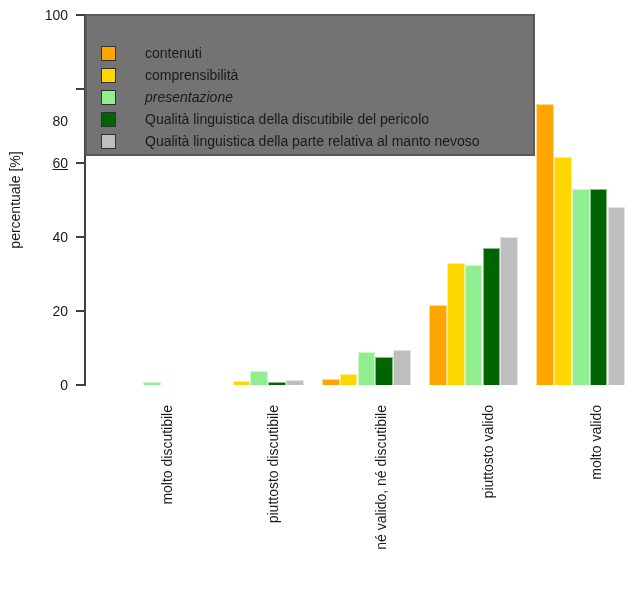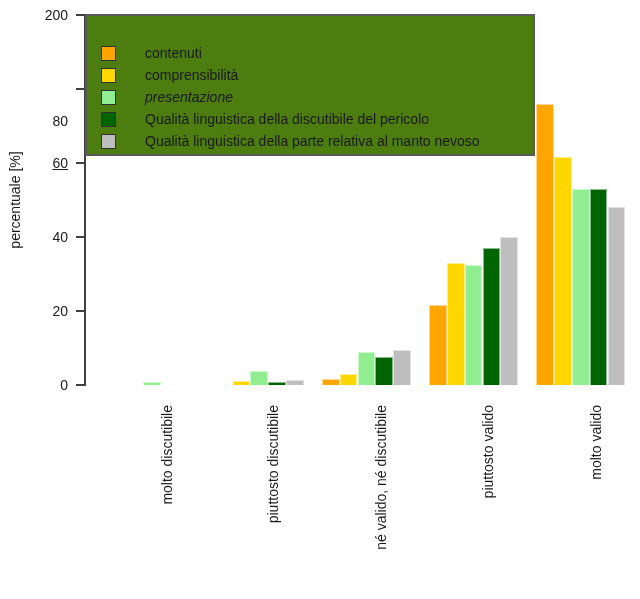--- a/index.html
+++ b/index.html
@@ -4,21 +4,21 @@
 <style>
   html,body{margin:0;padding:0;background:#ffffff;width:640px;height:599px;overflow:hidden;
     font-family:"Liberation Sans","DejaVu Sans",sans-serif;color:#1a1a1a;}
   #figure{position:relative;width:640px;height:599px;background:#fff;}
   .axis-line{position:absolute;background:#404040;}
   .tick-mark{position:absolute;background:#404040;height:2px;}
   .tick-label{position:absolute;width:42px;text-align:right;font-size:14px;line-height:14px;color:#1a1a1a;}
   .y-title{position:absolute;white-space:nowrap;font-size:14px;color:#1a1a1a;
     transform:translate(-50%,-50%) rotate(-90deg);}
   .legend-box{position:absolute;left:85px;top:14px;width:450px;height:142px;
-    background:#4d7c0f;border:2px solid #595959;box-sizing:border-box;}
+    background:#737373;border:2px solid #595959;box-sizing:border-box;}
   .legend-row{position:absolute;left:0;height:22px;display:flex;align-items:center;}
   .legend-swatch{position:absolute;left:14px;width:13px;height:13px;border:1.5px solid #303030;box-sizing:content-box;}
   .legend-text{position:absolute;left:58px;white-space:nowrap;font-size:14px;line-height:22px;color:#1a1a1a;}
   .bar{position:absolute;box-sizing:border-box;}
   .x-label{position:absolute;white-space:nowrap;font-size:14px;line-height:15px;color:#1a1a1a;
     transform-origin:top right;transform:rotate(-90deg);}
 </style>
 </head>
 <body>
 
@@ -32,21 +32,21 @@
       <div class="tick-label" style="left: 26px; top: 378px;">0</div>
       <div class="tick-mark" style="left: 76px; top: 310px; width: 9px;"></div>
       <div class="tick-label" style="left: 26px; top: 304px;">20</div>
       <div class="tick-mark" style="left: 76px; top: 236px; width: 9px;"></div>
       <div class="tick-label" style="left: 26px; top: 230px;">40</div>
       <div class="tick-mark" style="left: 76px; top: 162px; width: 9px;"></div>
       <div class="tick-label" style="left: 26px; top: 156px; text-decoration: underline;">60</div>
       <div class="tick-mark" style="left: 76px; top: 88px; width: 9px;"></div>
       <div class="tick-label" style="left: 26px; top: 82px; margin-top: 32px;">80</div>
       <div class="tick-mark" style="left: 76px; top: 14px; width: 9px;"></div>
-      <div class="tick-label" style="left: 26px; top: 8px;">200</div>
+      <div class="tick-label" style="left: 26px; top: 8px;">100</div>
     </div>
   <div id="plot">
       <div class="bar" style="left: 143.1px; top: 381.7px; width: 17.8px; height: 3.3px; background: rgb(144, 238, 144); border-top: 1px solid rgba(255, 255, 255, 0.55); border-right: 1px solid rgba(255, 255, 255, 0.55); border-left: 1px solid rgba(255, 255, 255, 0.55); border-image: initial; border-bottom: none;"></div>
       <div class="bar" style="left: 232.5px; top: 380.6px; width: 17.8px; height: 4.4px; background: rgb(255, 215, 0); border-top: 1px solid rgba(255, 255, 255, 0.55); border-right: 1px solid rgba(255, 255, 255, 0.55); border-left: 1px solid rgba(255, 255, 255, 0.55); border-image: initial; border-bottom: none;"></div>
       <div class="bar" style="left: 250.3px; top: 370.6px; width: 17.8px; height: 14.4px; background: rgb(144, 238, 144); border-top: 1px solid rgba(255, 255, 255, 0.55); border-right: 1px solid rgba(255, 255, 255, 0.55); border-left: 1px solid rgba(255, 255, 255, 0.55); border-image: initial; border-bottom: none;"></div>
       <div class="bar" style="left: 268.1px; top: 381.7px; width: 17.8px; height: 3.3px; background: rgb(0, 100, 0); border-top: 1px solid rgba(255, 255, 255, 0.55); border-right: 1px solid rgba(255, 255, 255, 0.55); border-left: 1px solid rgba(255, 255, 255, 0.55); border-image: initial; border-bottom: none;"></div>
       <div class="bar" style="left: 285.9px; top: 379.8px; width: 17.8px; height: 5.2px; background: rgb(190, 190, 190); border-top: 1px solid rgba(255, 255, 255, 0.55); border-right: 1px solid rgba(255, 255, 255, 0.55); border-left: 1px solid rgba(255, 255, 255, 0.55); border-image: initial; border-bottom: none;"></div>
       <div class="bar" style="left: 321.9px; top: 379.4px; width: 17.8px; height: 5.6px; background: rgb(255, 165, 0); border-top: 1px solid rgba(255, 255, 255, 0.55); border-right: 1px solid rgba(255, 255, 255, 0.55); border-left: 1px solid rgba(255, 255, 255, 0.55); border-image: initial; border-bottom: none;"></div>
       <div class="bar" style="left: 339.7px; top: 373.9px; width: 17.8px; height: 11.1px; background: rgb(255, 215, 0); border-top: 1px solid rgba(255, 255, 255, 0.55); border-right: 1px solid rgba(255, 255, 255, 0.55); border-left: 1px solid rgba(255, 255, 255, 0.55); border-image: initial; border-bottom: none;"></div>
       <div class="bar" style="left: 357.5px; top: 351.7px; width: 17.8px; height: 33.3px; background: rgb(144, 238, 144); border-top: 1px solid rgba(255, 255, 255, 0.55); border-right: 1px solid rgba(255, 255, 255, 0.55); border-left: 1px solid rgba(255, 255, 255, 0.55); border-image: initial; border-bottom: none;"></div>

